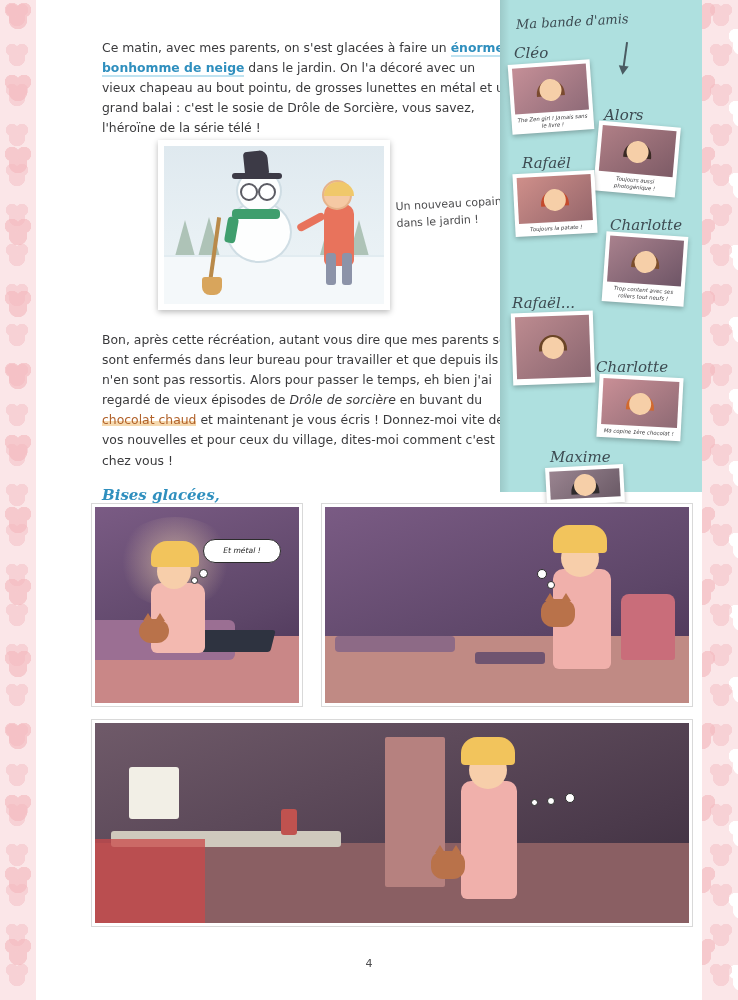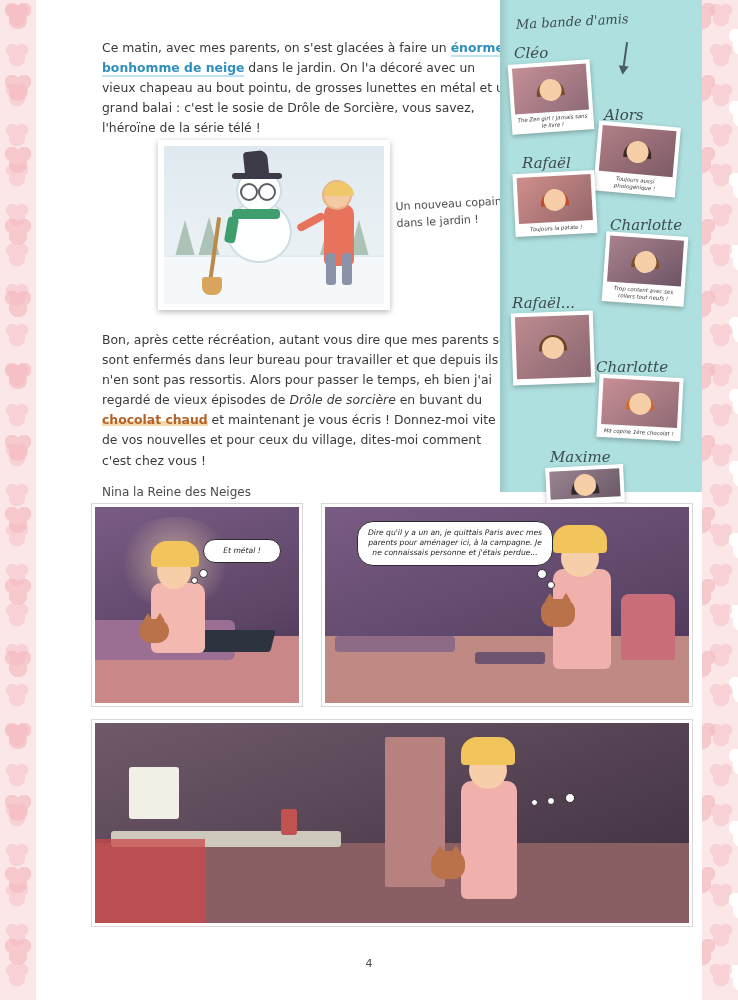--- a/index.html
+++ b/index.html
@@ -72,21 +72,21 @@
     font-size: 12.4px;
     line-height: 1.62;
     color: #3a3a3c;
   }
   .letter-text p { margin: 0 0 12px 0; }
   .hl-blue-u {
     color: #2f8fbe; font-weight: 600;
     border-bottom: 2px solid #bfe3f1;
   }
   .hl-choc {
-    color: #b1622b; font-weight: 700;
+    color: #b1622b; font-weight: 400;
     background: linear-gradient(transparent 62%, #f6d9ae 62%, #f6d9ae 95%, transparent 95%);
   }
   .italic { font-style: italic; }
   .sign {
     color: #2f8fbe;
     font-size: 15px;
     font-style: italic;
     font-weight: 700;
     margin: 10px 0 2px 0;
     font-family: "DejaVu Serif", serif;
@@ -383,20 +383,21 @@
       <div class="girl-head"></div>
       <div class="girl-hair"></div>
     </div>
 
     <div class="illo-caption">Un nouveau copain dans le jardin !</div>
 
     <div class="letter-text" style="top:330px;">
       <p>
         <span>Bon, après cette récréation, autant vous dire que mes parents se sont enfermés dans leur bureau pour travailler et que depuis ils n'en sont pas ressortis. Alors pour passer le temps, eh bien j'ai regardé de vieux épisodes de </span><span class="italic">Drôle de sorcière</span><span> en buvant du </span><span class="hl-choc">chocolat chaud</span><span> et maintenant je vous écris ! Donnez-moi vite de vos nouvelles et pour ceux du village, dites-moi comment c'est chez vous !</span>
       </p>
+      <div class="sign">Bises glacées,</div>
       <div class="sign-name">Nina la Reine des Neiges</div>
     </div>
 
     <div class="friends-panel">
       <div class="friends-title">Ma bande d'amis</div>
       <div class="arrow-down"></div>
 
       <div class="friend-name" style="left:14px; top:44px;">Cléo</div>
       <div class="polaroid" style="left:10px; top:62px; width:74px; transform:rotate(-4deg);">
         <div class="photo" style="background:linear-gradient(140deg,#c58f97,#8f6b78);">
@@ -482,21 +483,20 @@
     <div class="panel p2">
       <div class="room-dark"></div>
       <div class="room-floor" style="background:#c08a84;"></div>
       <div class="desk" style="left:10px; bottom:26%; width:120px; height:16px; background:#8d6a86; border-radius:4px;"></div>
       <div class="desk" style="left:150px; bottom:20%; width:70px; height:12px; background:#6f5470; border-radius:3px;"></div>
       <div class="desk" style="right:14px; bottom:22%; width:54px; height:66px; background:#c96d7a; border-radius:8px 8px 3px 3px;"></div>
       <div class="ch-body" style="left:228px; top:62px; width:58px; height:100px; background:#f0b0ab;"></div>
       <div class="ch-head" style="left:236px; top:32px; width:38px; height:38px;"></div>
       <div class="ch-hair" style="left:228px; top:18px; width:54px; height:28px;"></div>
       <div class="cat" style="left:216px; top:92px; width:34px; height:28px;"></div>
-      <div class="bubble" style="left:32px; top:14px; width:176px;">Dire qu'il y a un an, je quittais Paris avec mes parents pour aménager ici, à la campagne. Je ne connaissais personne et j'étais perdue...</div>
       <div class="dot" style="left:212px; top:62px; width:8px; height:8px;"></div>
       <div class="dot" style="left:222px; top:74px; width:6px; height:6px;"></div>
     </div>
 
     <div class="panel p3">
       <div class="room-dark" style="background:linear-gradient(160deg,#6f5a69 0%,#4b3a4b 70%,#3a2c3c 100%);"></div>
       <div class="room-floor" style="height:40%; background:#8a5f63;"></div>
       <div class="desk" style="left:16px; bottom:38%; width:230px; height:16px; background:#cfc9bd; border-radius:3px;"></div>
       <div class="desk" style="left:34px; bottom:52%; width:50px; height:52px; background:#f2efe6; border-radius:3px;"></div>
       <div class="desk" style="left:186px; bottom:44%; width:16px; height:26px; background:#c0524f; border-radius:3px;"></div>

